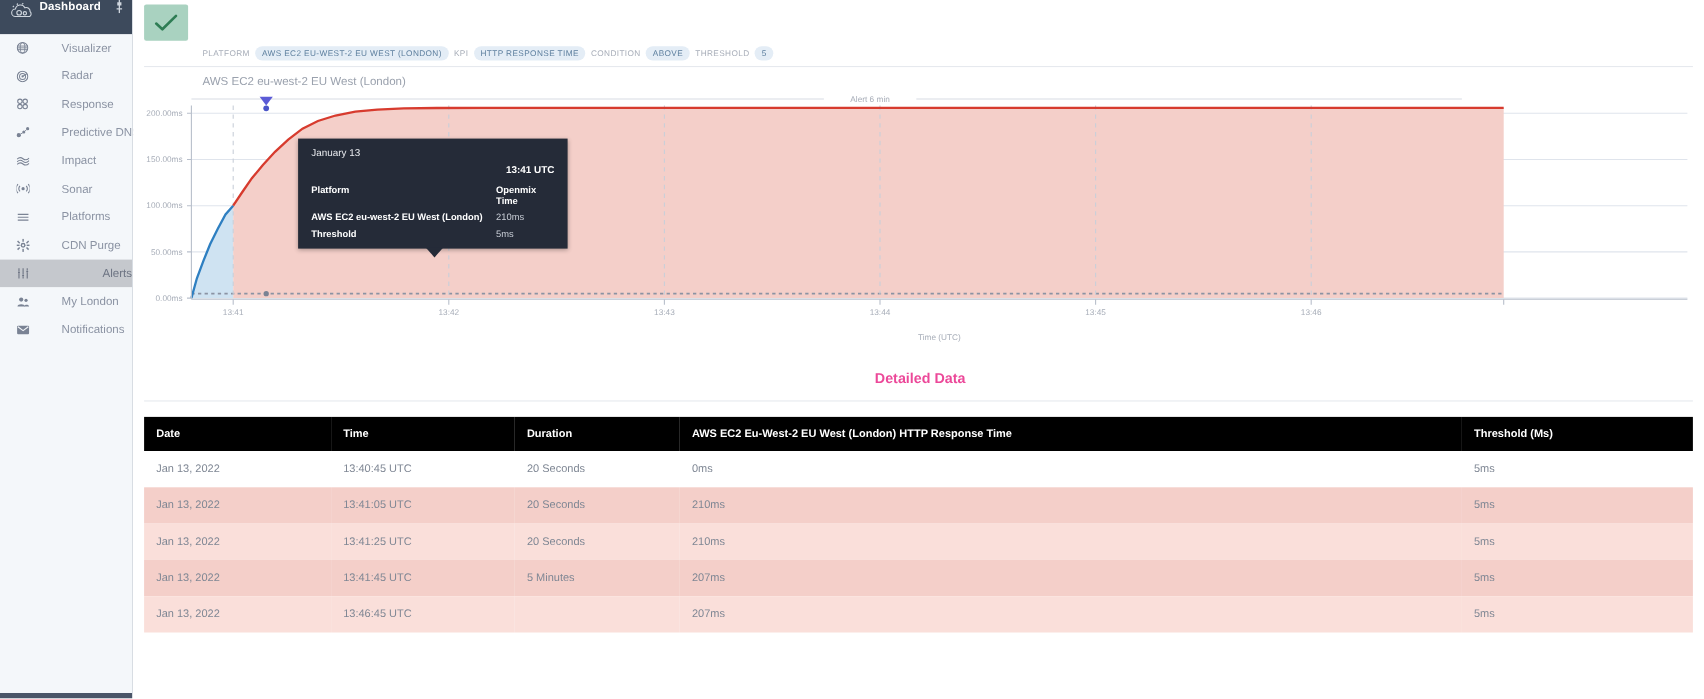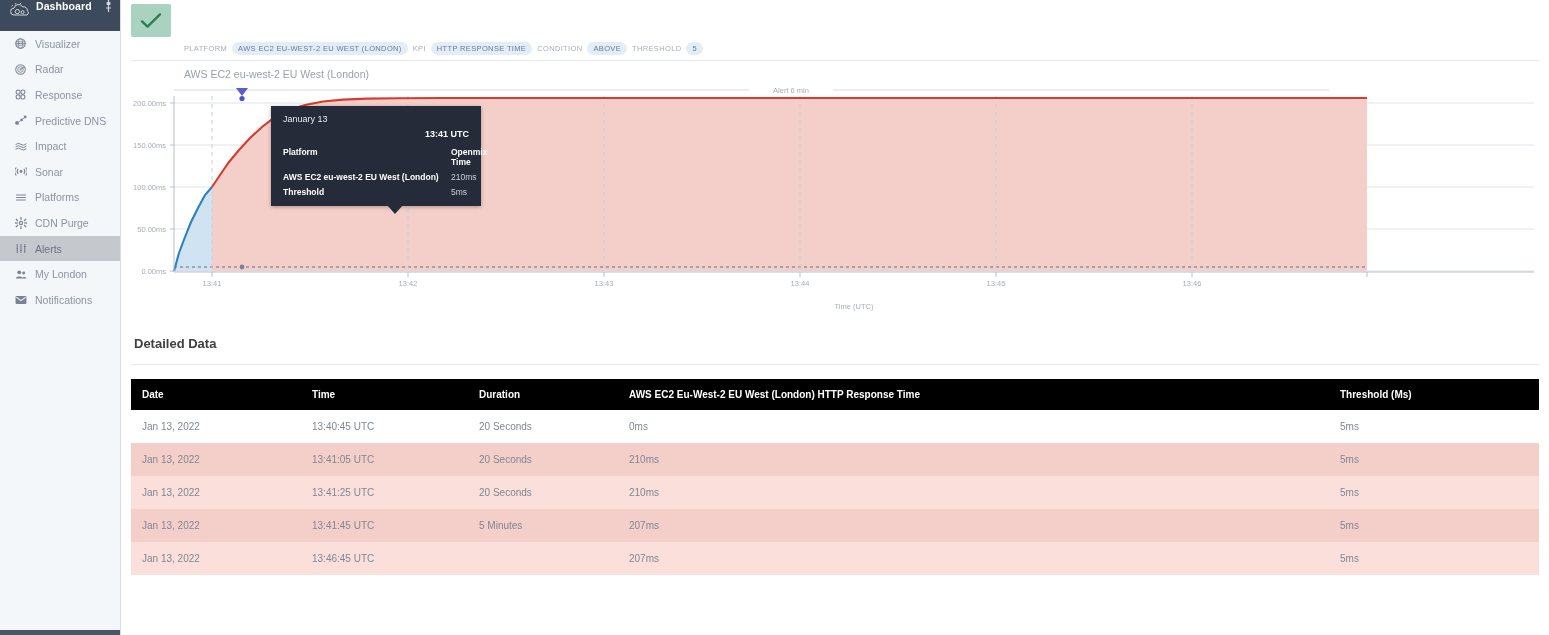--- a/index.html
+++ b/index.html
@@ -56,33 +56,35 @@
   }
   .nav-item {
     height: 25.6px;
     display: flex;
     align-items: center;
     padding-left: 12px;
     cursor: pointer;
     color: #8b93a3;
     font-size: 10.5px;
     white-space: nowrap;
+    gap: 21px;
   }
   .nav-item .nav-icon {
     width: 17px;
     flex: 0 0 17px;
     display: flex;
     align-items: center;
     justify-content: center;
     color: #7a8394;
   }
   .nav-item .nav-label { margin-left: 6px; }
   .nav-item.active {
     background: #c5c8cd;
     color: #6d7483;
+    justify-content: space-between;
   }
   .nav-item.active .nav-icon { color: #6d7483; }
   #sidebar-scrollbar {
     position: absolute;
     left: 0; bottom: 0;
     width: 120px; height: 5px;
     background: #4a5568;
   }
 
   
@@ -159,22 +161,22 @@
     position: relative;
     margin-top: 2px;
     height: 248px;
   }
   #chart-svg { display: block; }
 
   
   #chart-tooltip {
     position: absolute;
     left: 150px;
-    top: 24px;
-    width: 210px;
+    top: 44px;
+    width: 245px;
     background: #252b38;
     color: #ffffff;
     padding: 8px 12px 9px 12px;
     z-index: 40;
     box-shadow: 0 1px 4px rgba(0,0,0,.3);
   }
   #chart-tooltip .tt-row {
     display: flex;
     justify-content: space-between;
     align-items: baseline;
@@ -223,23 +225,24 @@
     width: 0; height: 0;
     border-left: 8px solid transparent;
     border-right: 8px solid transparent;
     border-top: 9px solid #252b38;
   }
 
   
   #detailed-section { padding: 0 10px 0 10px; }
   #detailed-title {
     font-size: 13px;
-    color: #404040;
+    color: #ec4899;
     margin-top: 6px;
     padding-left: 3px;
+    text-align: center;
   }
   #detailed-rule {
     border-bottom: 1px solid #e6e9ee;
     margin-top: 13px;
   }
   table#data-table {
     width: 100%;
     border-collapse: collapse;
     margin-top: 14px;
     table-layout: fixed;

